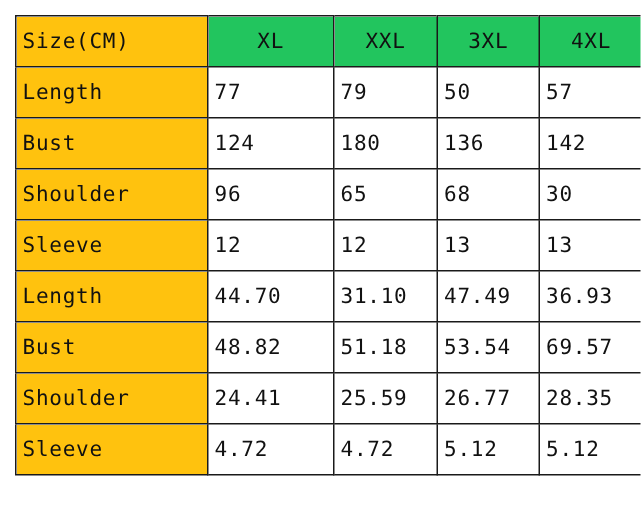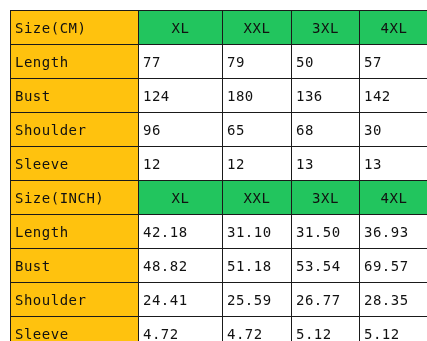--- a/index.html
+++ b/index.html
@@ -112,33 +112,26 @@
       </tr>
 
       <tr>
         <td class="hl">Sleeve</td>
         <td class="val">12</td>
         <td class="val">12</td>
         <td class="val">13</td>
         <td class="val">13</td>
       </tr>
 
-      <tr>
-        <td class="hl">Size(INCH)</td>
-        <td class="hc">XL</td>
-        <td class="hc">XXL</td>
-        <td class="hc">3XL</td>
-        <td class="hc">4XL</td>
-      </tr>
 
       <tr>
         <td class="hl">Length</td>
-        <td class="val">42.18</td>
+        <td class="val">44.70</td>
         <td class="val">31.10</td>
-        <td class="val">31.50</td>
+        <td class="val">47.49</td>
         <td class="val">36.93</td>
       </tr>
 
       <tr>
         <td class="hl">Bust</td>
         <td class="val">48.82</td>
         <td class="val">51.18</td>
         <td class="val">53.54</td>
         <td class="val">69.57</td>
       </tr>

